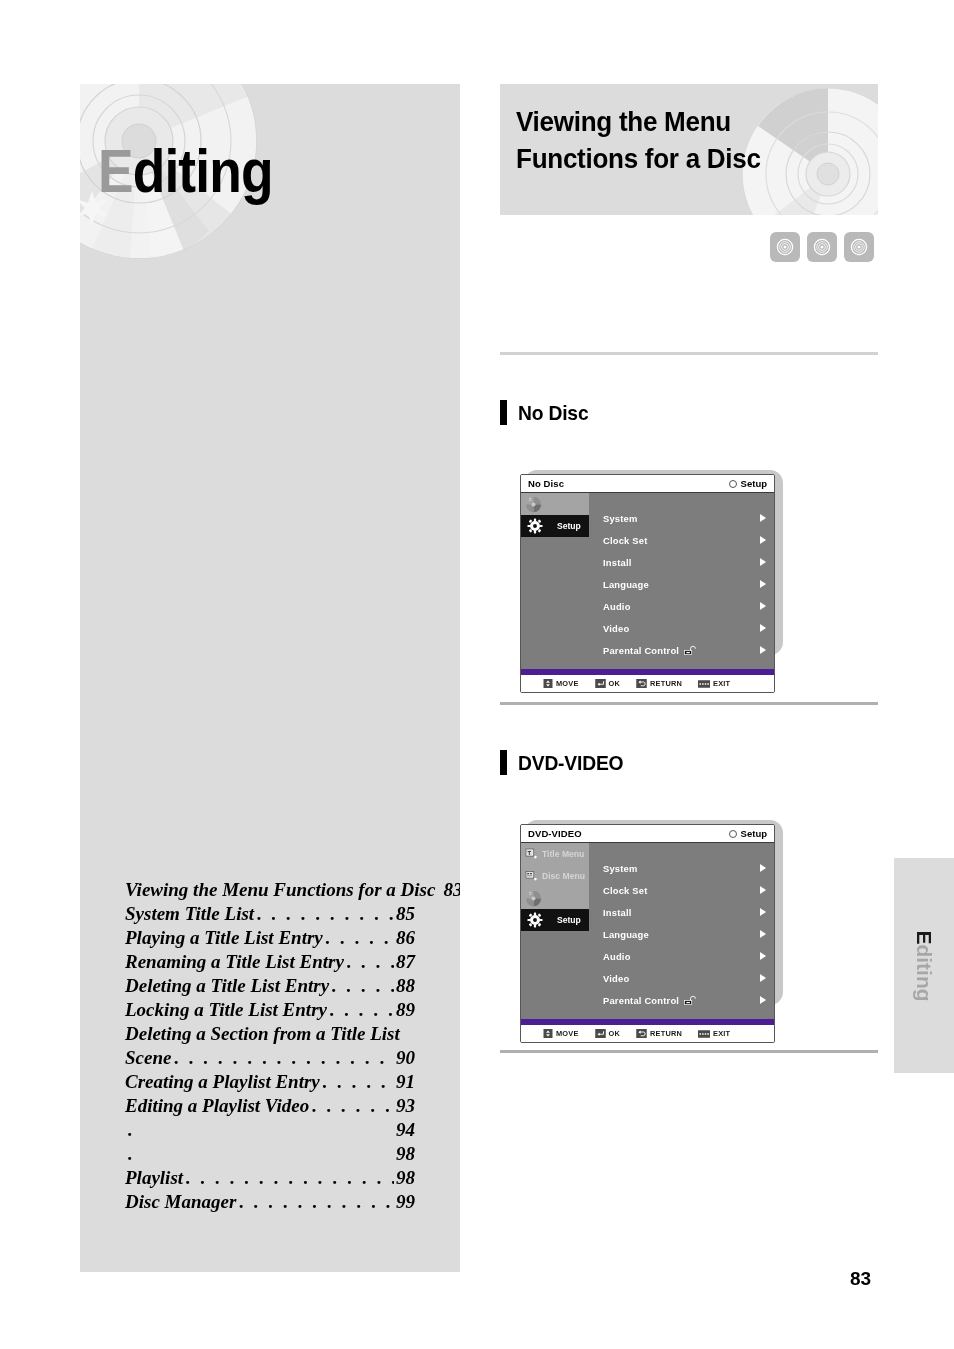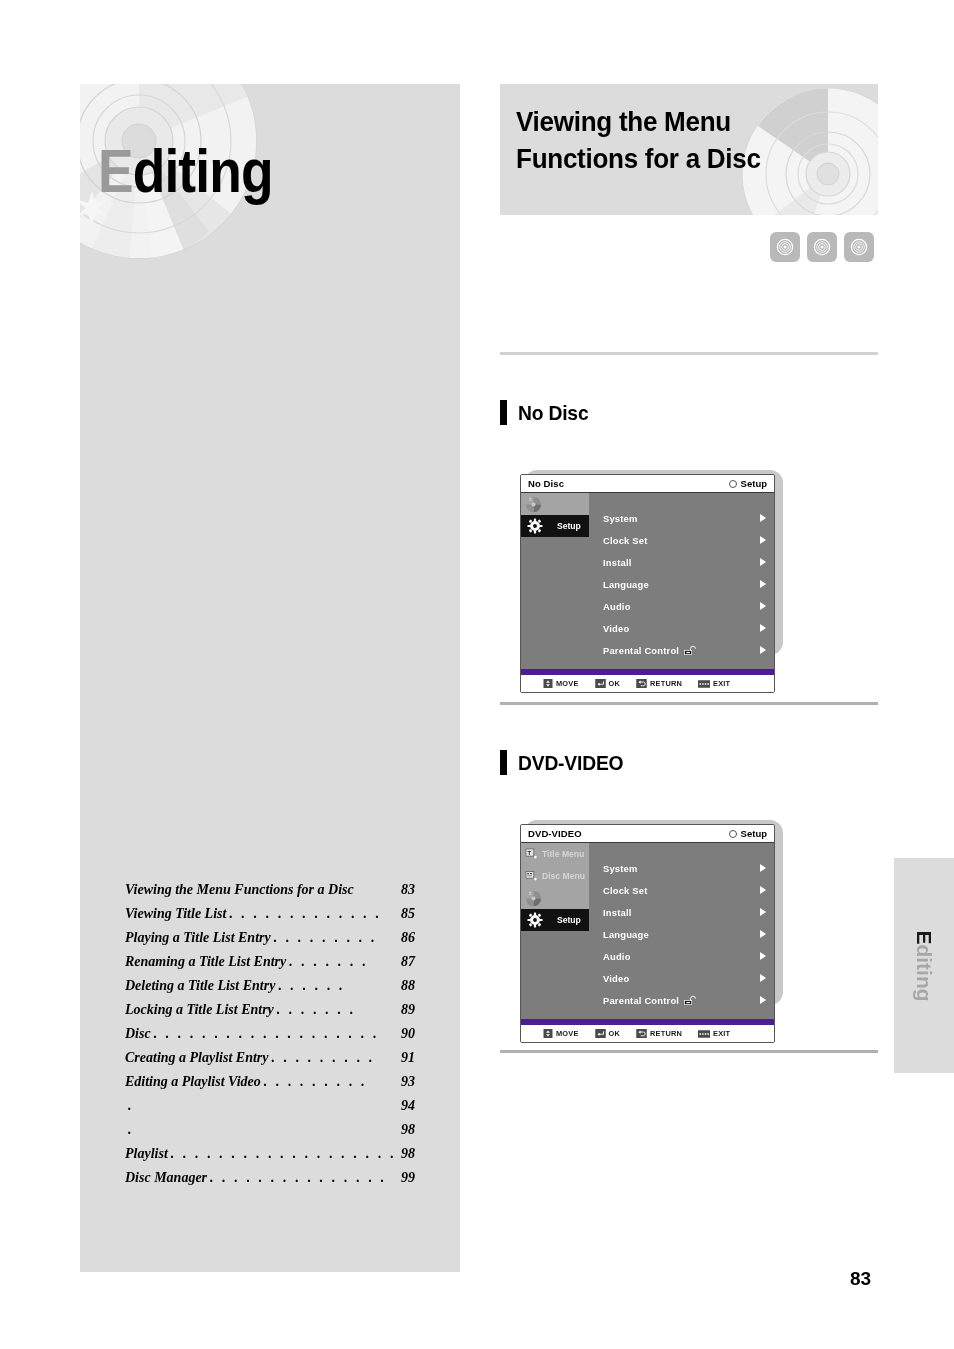--- a/index.html
+++ b/index.html
@@ -55,21 +55,21 @@
     left: 45px;
     top: 794px;
     width: 290px;
   }
   .toc-row {
     display: flex;
     align-items: baseline;
     font-family: "Liberation Serif", serif;
     font-weight: bold;
     font-style: italic;
-    font-size: 14px;
+    font-size: 19px;
     line-height: 24px;
     color: #000;
     white-space: nowrap;
   }
   .toc-label { flex: 0 0 auto; }
   .toc-leader {
     flex: 1 1 auto;
     overflow: hidden;
     white-space: nowrap;
     letter-spacing: 2.6px;
@@ -337,21 +337,21 @@
     <span class="cap">E</span><span class="rest">diting</span>
   </div>
 
   <div class="toc" id="toc-container">
       <div class="toc-row">
         <span class="toc-label">Viewing the Menu Functions for a Disc</span>
         <span class="toc-leader blank"></span>
         <span class="toc-page">83</span>
       </div>
       <div class="toc-row">
-        <span class="toc-label">Viewing Title List</span>
+        <span class="toc-label">System Title List</span>
         <span class="toc-leader">. . . . . . . . . . . . .</span>
         <span class="toc-page">85</span>
       </div>
       <div class="toc-row">
         <span class="toc-label">Playing a Title List Entry</span>
         <span class="toc-leader">. . . . . . . . .</span>
         <span class="toc-page">86</span>
       </div>
       <div class="toc-row">
         <span class="toc-label">Renaming a Title List Entry</span>
@@ -362,21 +362,26 @@
         <span class="toc-label">Deleting a Title List Entry</span>
         <span class="toc-leader">. . . . . .</span>
         <span class="toc-page">88</span>
       </div>
       <div class="toc-row">
         <span class="toc-label">Locking a Title List Entry</span>
         <span class="toc-leader">. . . . . . .</span>
         <span class="toc-page">89</span>
       </div>
       <div class="toc-row">
-        <span class="toc-label">Disc</span>
+        <span class="toc-label">Deleting a Section from a Title List</span>
+        <span class="toc-leader blank"></span>
+        <span class="toc-page"></span>
+      </div>
+      <div class="toc-row">
+        <span class="toc-label">Scene</span>
         <span class="toc-leader">. . . . . . . . . . . . . . . . . . .</span>
         <span class="toc-page">90</span>
       </div>
       <div class="toc-row">
         <span class="toc-label">Creating a Playlist Entry</span>
         <span class="toc-leader">. . . . . . . . .</span>
         <span class="toc-page">91</span>
       </div>
       <div class="toc-row">
         <span class="toc-label">Editing a Playlist Video</span>

